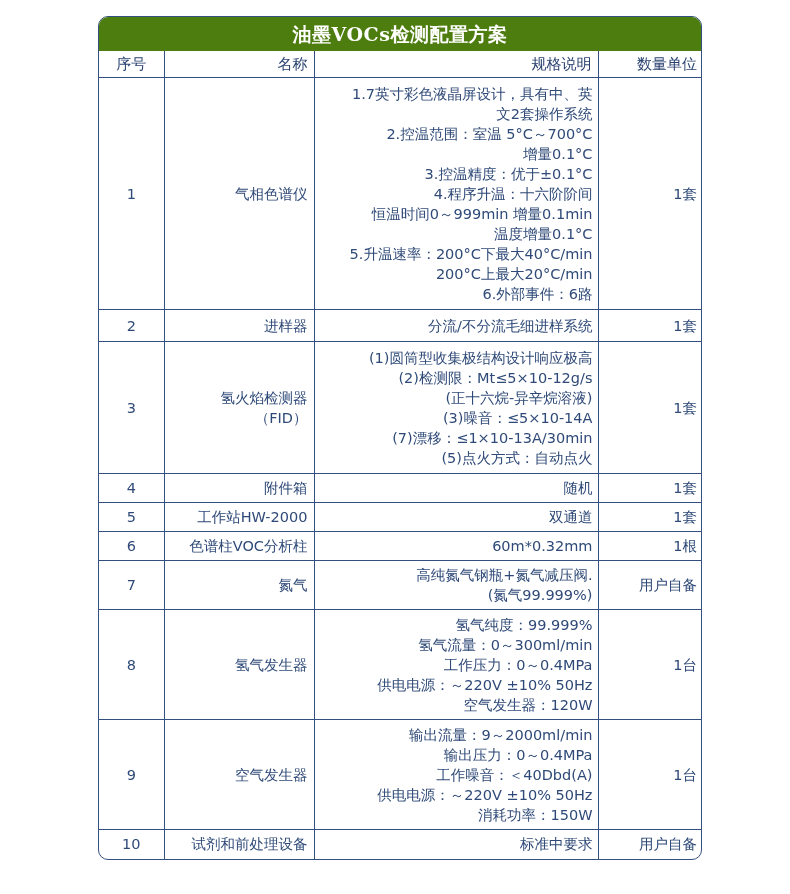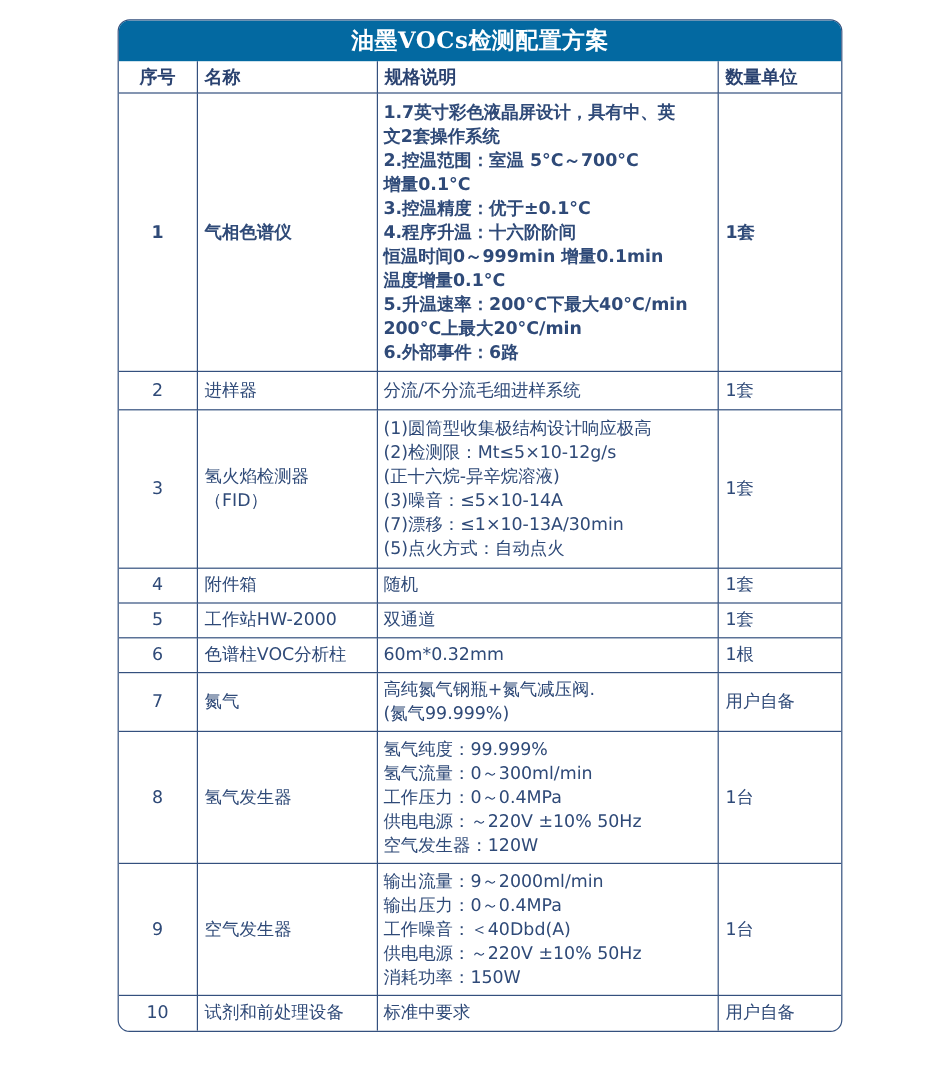--- a/index.html
+++ b/index.html
@@ -3,31 +3,31 @@
 <meta charset="utf-8">
 <style>
   html, body { margin: 0; padding: 0; background: #ffffff; }
   body { width: 790px; height: 894px; position: relative; font-family: "DejaVu Sans", "Liberation Sans", sans-serif; color: #2f4a78; }
   .wrap {
     position: absolute; left: 98px; top: 16px; width: 604px;
     border: 1.5px solid #34507e; border-radius: 10px; overflow: hidden;
     box-sizing: border-box;
   }
   .title {
-    height: 34px; background: #0369a1; color: #ffffff;
+    height: 34px; background: #4d7c0f; color: #ffffff;
     font-family: "DejaVu Serif", "Liberation Serif", serif; font-weight: bold;
     font-size: 19px; line-height: 34px; text-align: center; letter-spacing: 0.5px;
   }
   table { border-collapse: collapse; width: 100%; table-layout: fixed; }
   td, th {
     border: 1.5px solid #34507e; font-size: 14.5px; line-height: 20px;
-    padding: 0 6px; vertical-align: middle; text-align: left; font-weight: normal;
+    padding: 0 6px; vertical-align: middle; text-align: right; font-weight: normal;
     color: #2f4a78;
   }
-  tr:first-child td, tr:first-child th { border-top: none; font-weight: bold; }
+  tr:first-child td, tr:first-child th { border-top: none; }
   td:first-child, th:first-child { border-left: none; text-align: center; }
   td:last-child, th:last-child { border-right: none; }
   tr:last-child td { border-bottom: none; }
   th { height: 26px; color: #2a4270; font-size: 15px; }
   .spec { padding: 4px 5px; }
   .spec div { white-space: nowrap; }
   .qty { padding-left: 6px; }
 </style>
 </head>
 <body>

